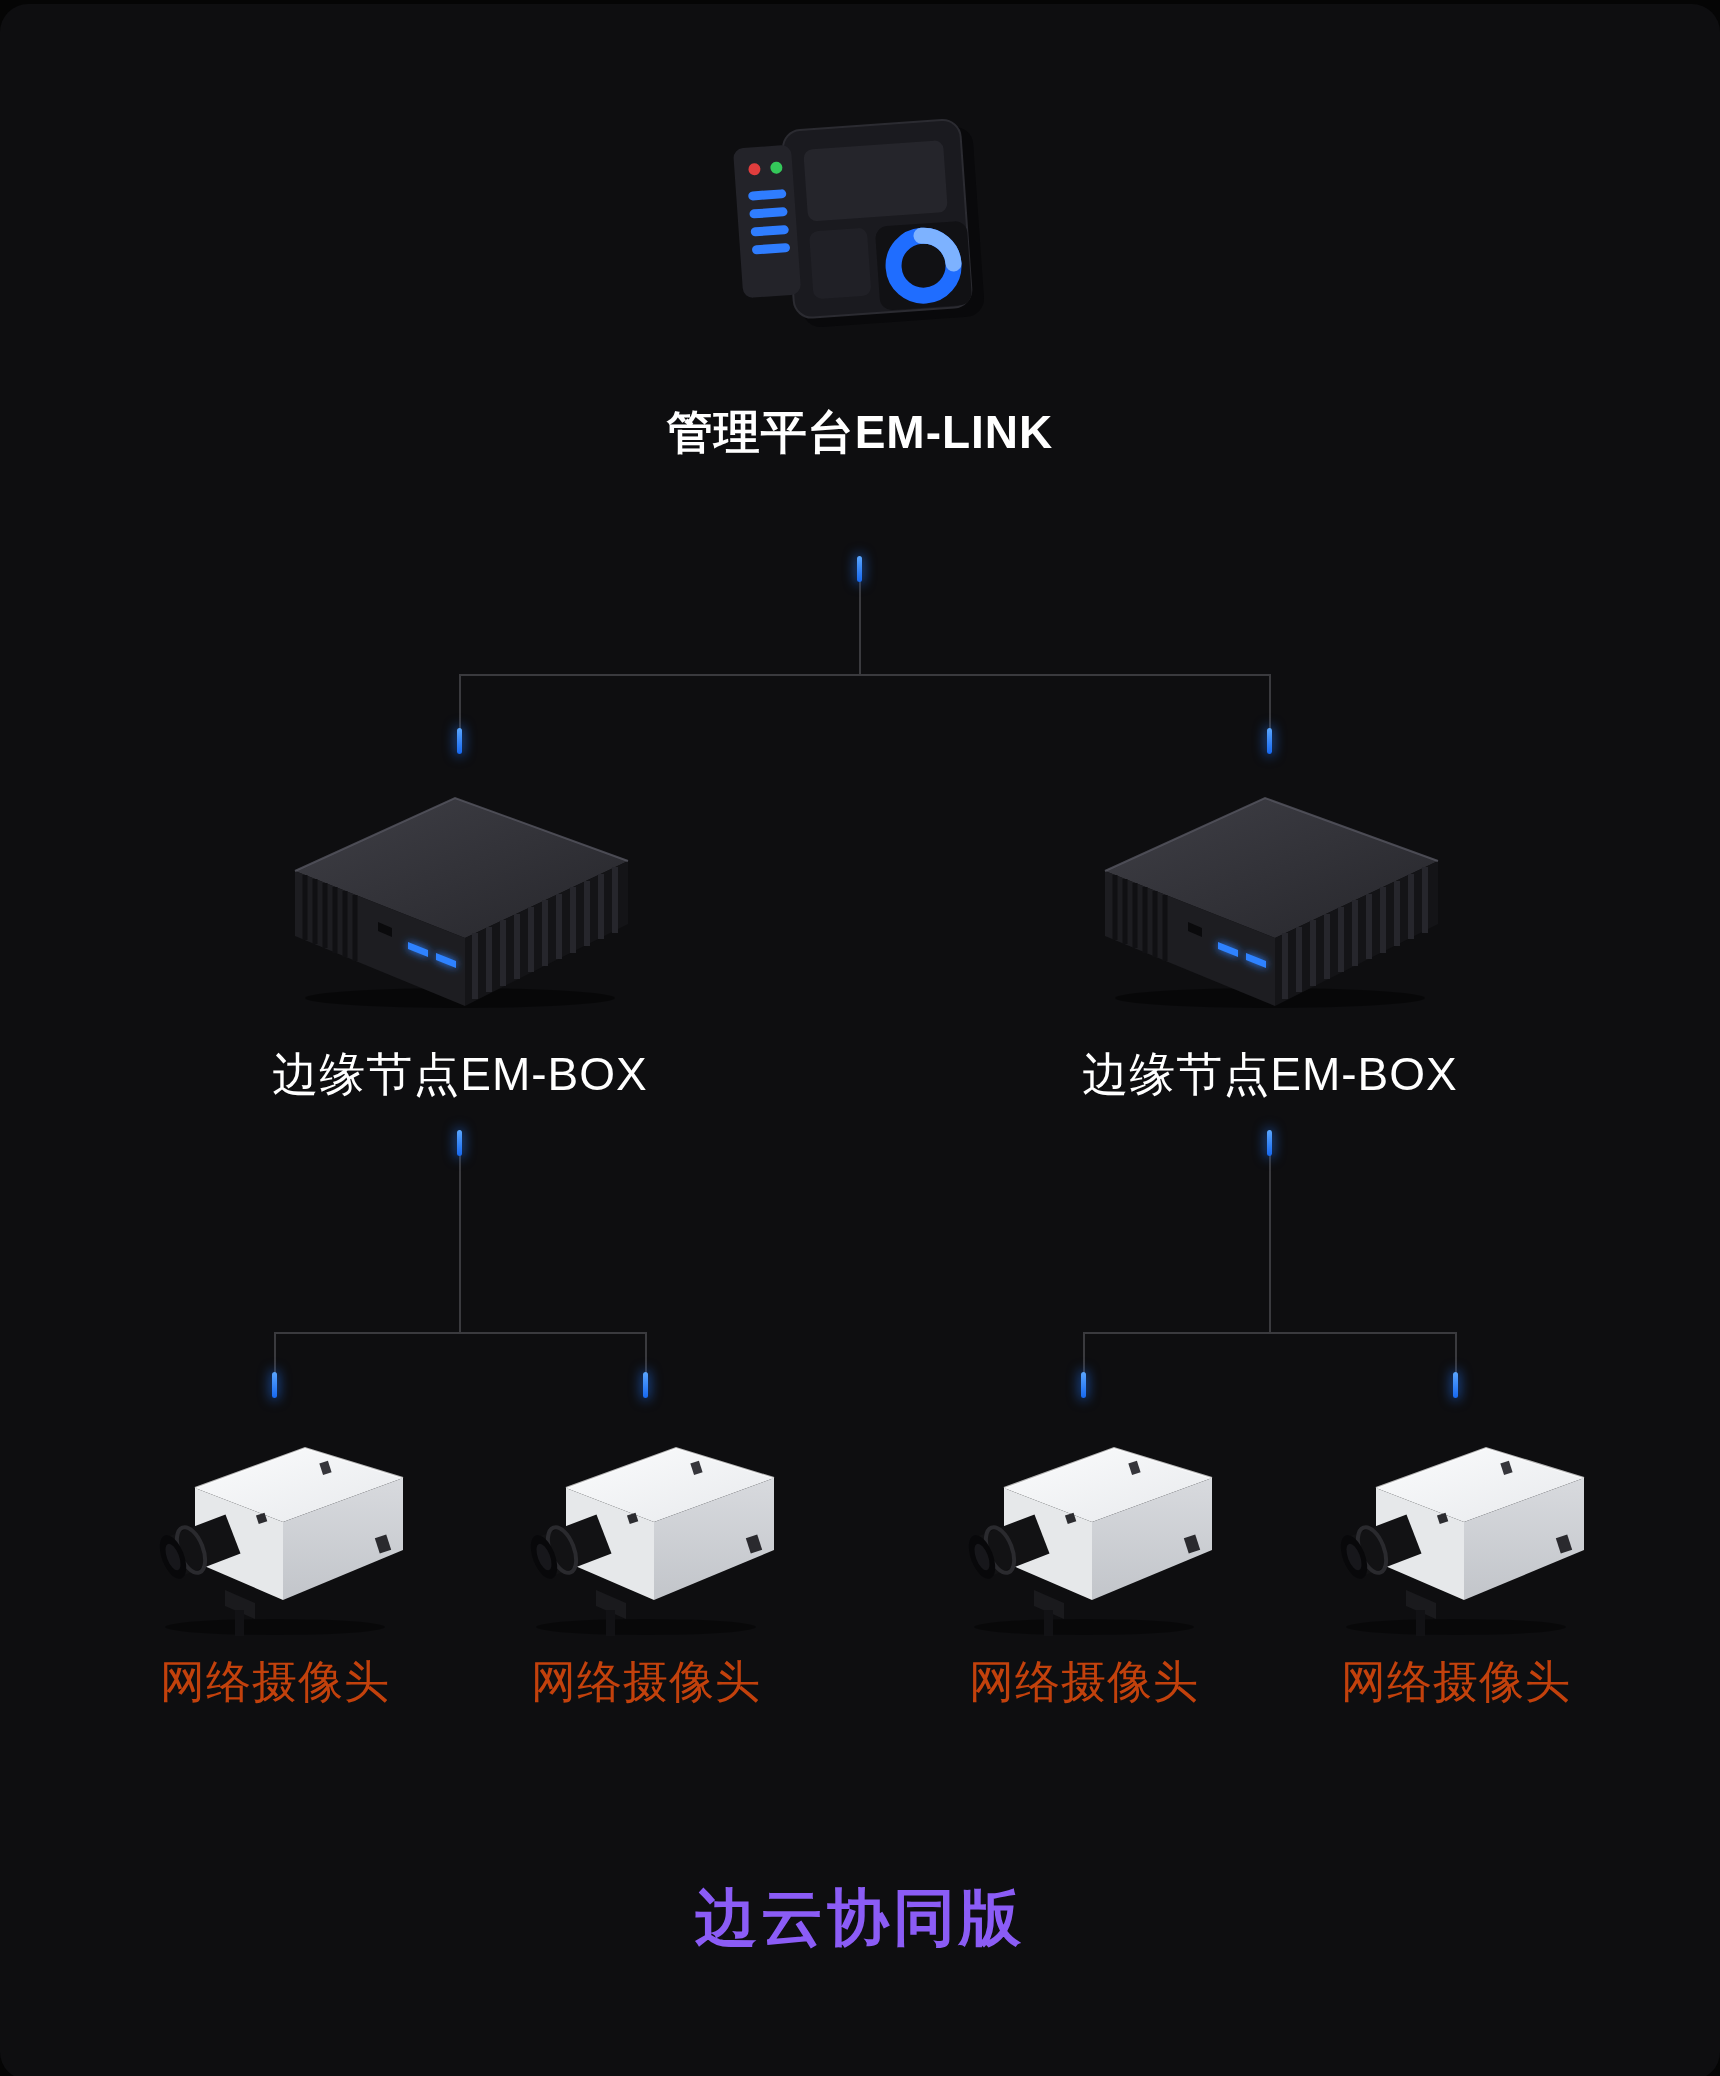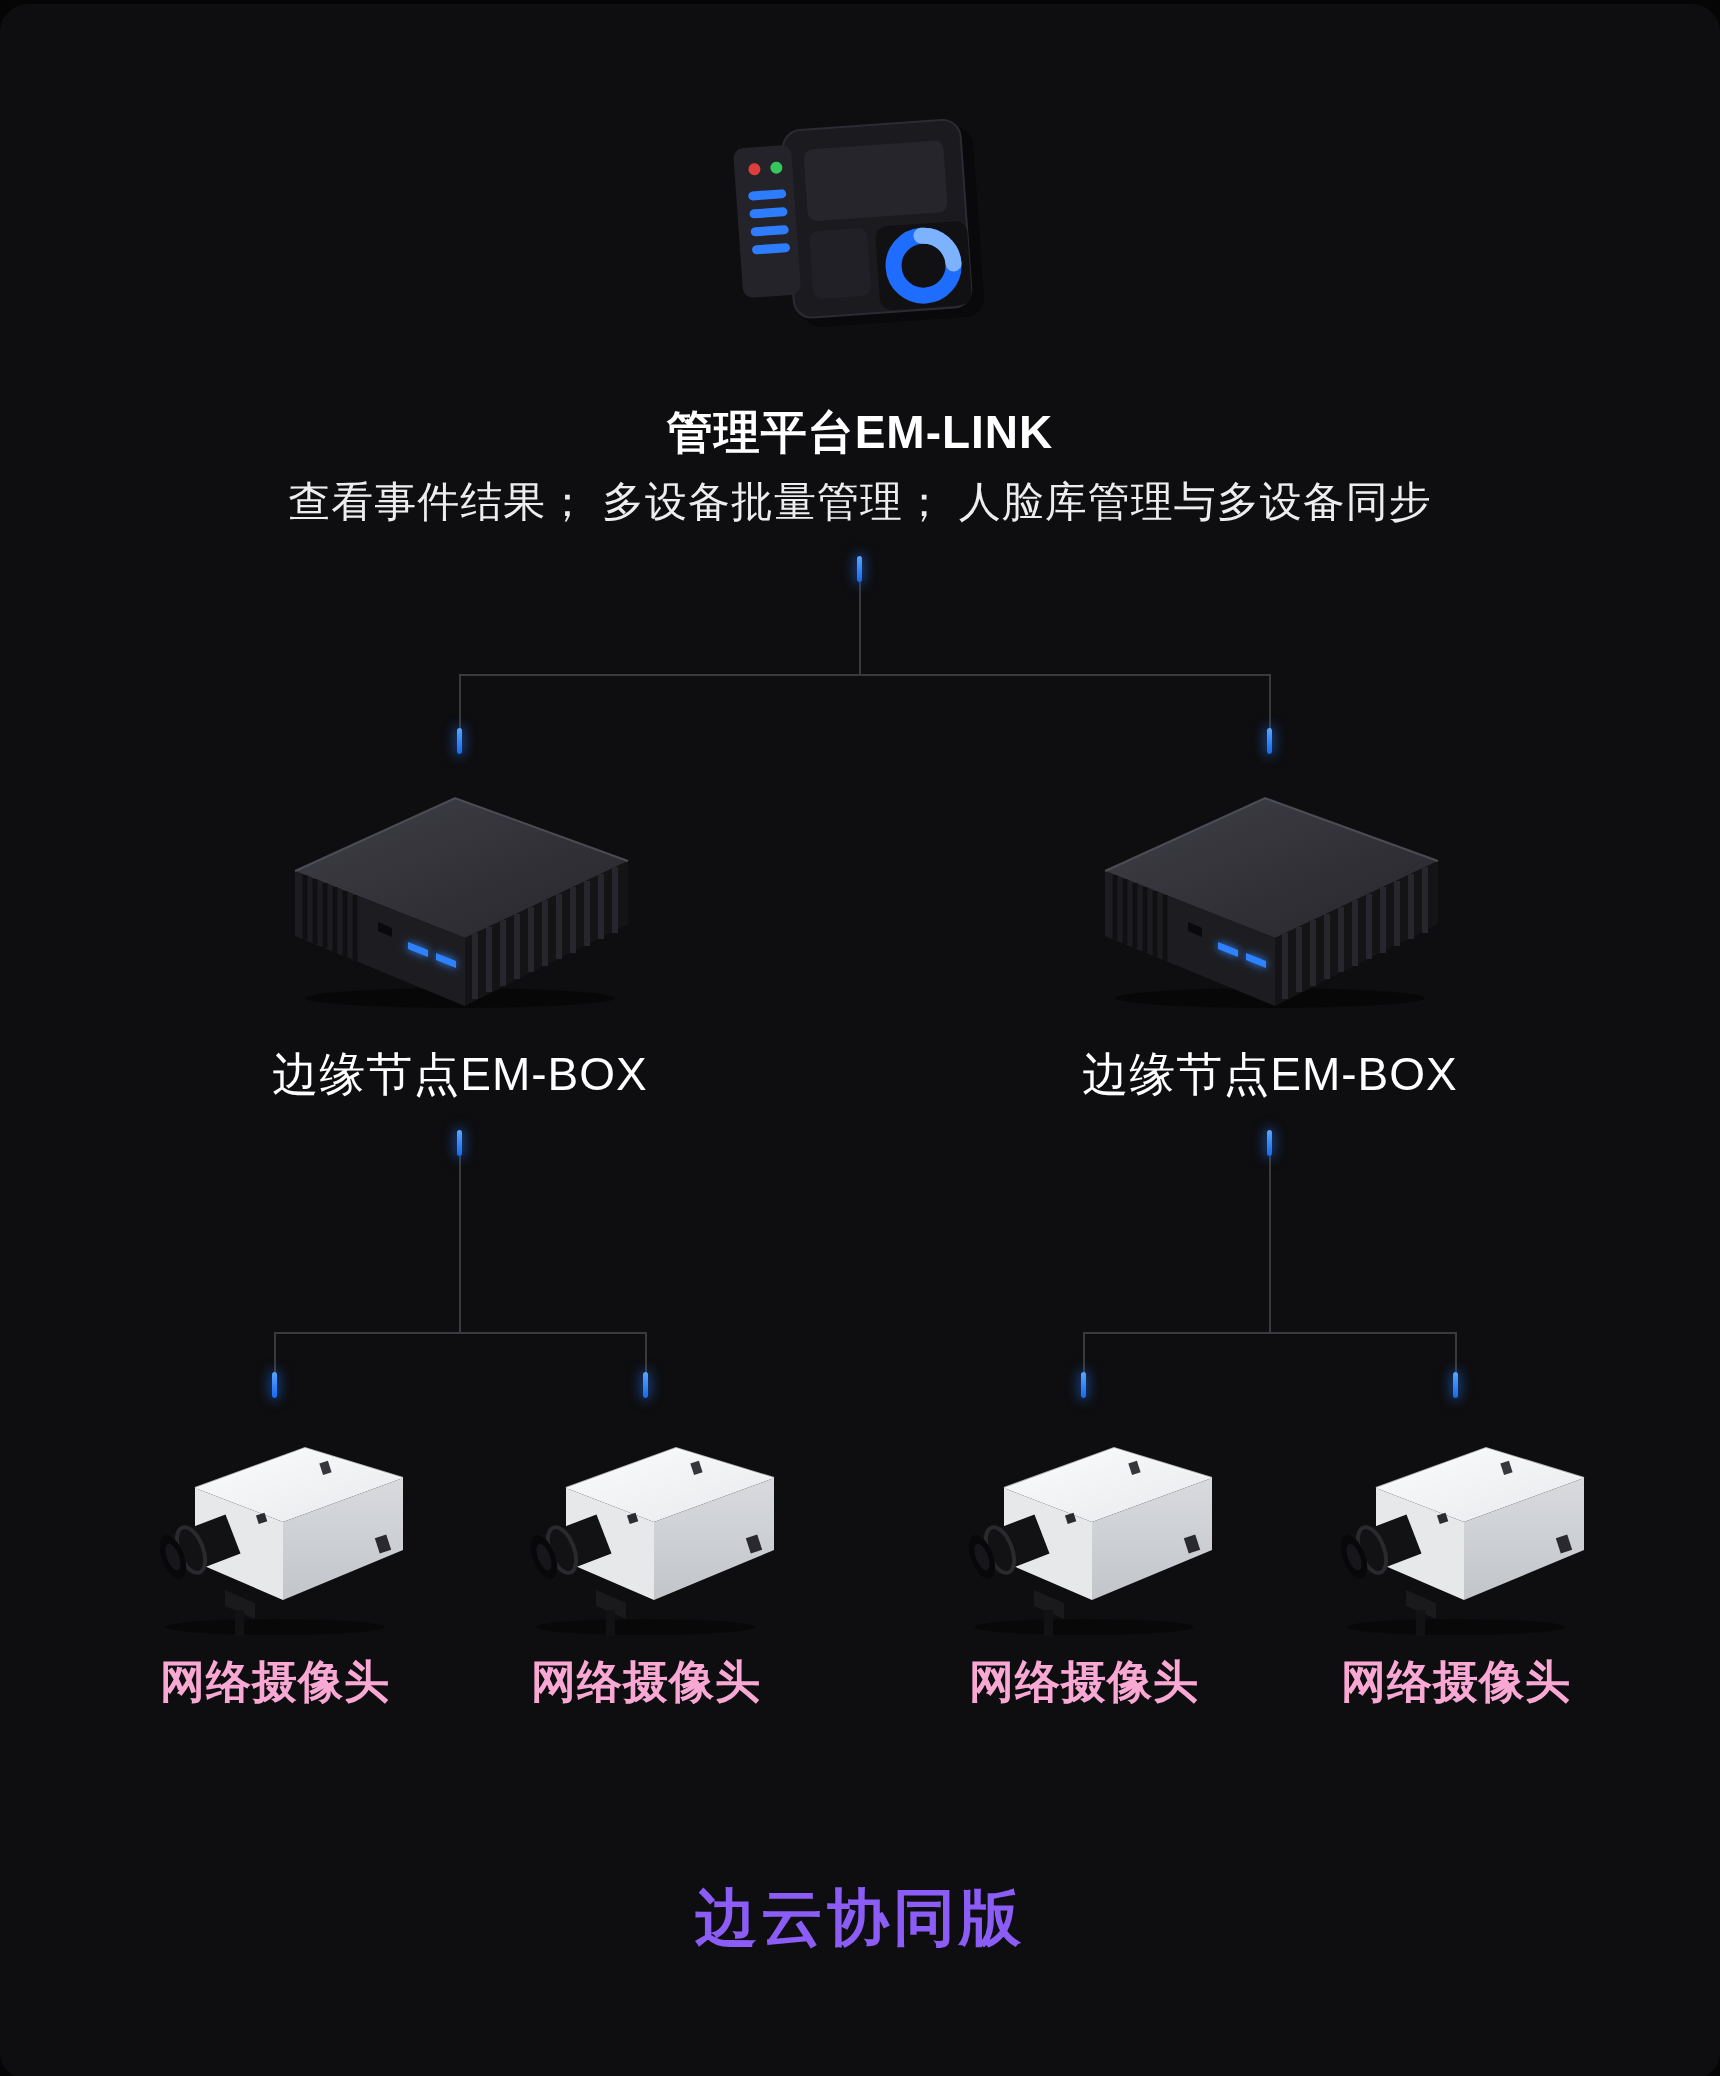--- a/index.html
+++ b/index.html
@@ -22,21 +22,21 @@
   .platform-subtitle{
     position:absolute;left:0;width:100%;top:470px;text-align:center;
     color:#ededef;font-size:42px;font-weight:400;letter-spacing:1px;white-space:nowrap;
   }
   .node-label{
     position:absolute;transform:translateX(-50%);
     color:#ffffff;font-size:46px;font-weight:500;white-space:nowrap;letter-spacing:1px;text-align:right;
   }
   .cam-label{
     position:absolute;transform:translateX(-50%);
-    color:#f9a8d4;font-size:45px;font-weight:700;white-space:nowrap;letter-spacing:1px;
+    color:#c2410c;font-size:45px;font-weight:400;white-space:nowrap;letter-spacing:1px;
   }
   .footer-title{
     position:absolute;left:0;width:100%;top:1872px;text-align:center;
     color:#8b5cf6;font-size:62px;font-weight:700;letter-spacing:4px;
   }
   svg.icon{position:absolute;display:block;}
 </style>
 </head>
 <body>
 
@@ -139,21 +139,20 @@
     </symbol>
   </defs>
 </svg>
 
 <div class="canvas">
 
   <svg class="icon" style="left:725px;top:100px" width="270" height="255">
     <use href="#icon-platform"></use>
   </svg>
   <div class="platform-title">管理平台EM-LINK</div>
-  <div class="platform-subtitle">查看事件结果； 多设备批量管理； 人脸库管理与多设备同步</div>
 
   <div class="vline" style="left:859px;top:556px;height:116px"></div>
   <div class="tick" style="left:857px;top:552px"></div>
   <div class="hline" style="left:459px;top:670px;width:812px"></div>
   <div class="vline" style="left:459px;top:670px;height:78px"></div>
   <div class="vline" style="left:1269px;top:670px;height:78px"></div>
   <div class="tick" style="left:457px;top:724px"></div>
   <div class="tick" style="left:1267px;top:724px"></div>
 
   <svg class="icon" style="left:260px;top:772px" width="400" height="235">

